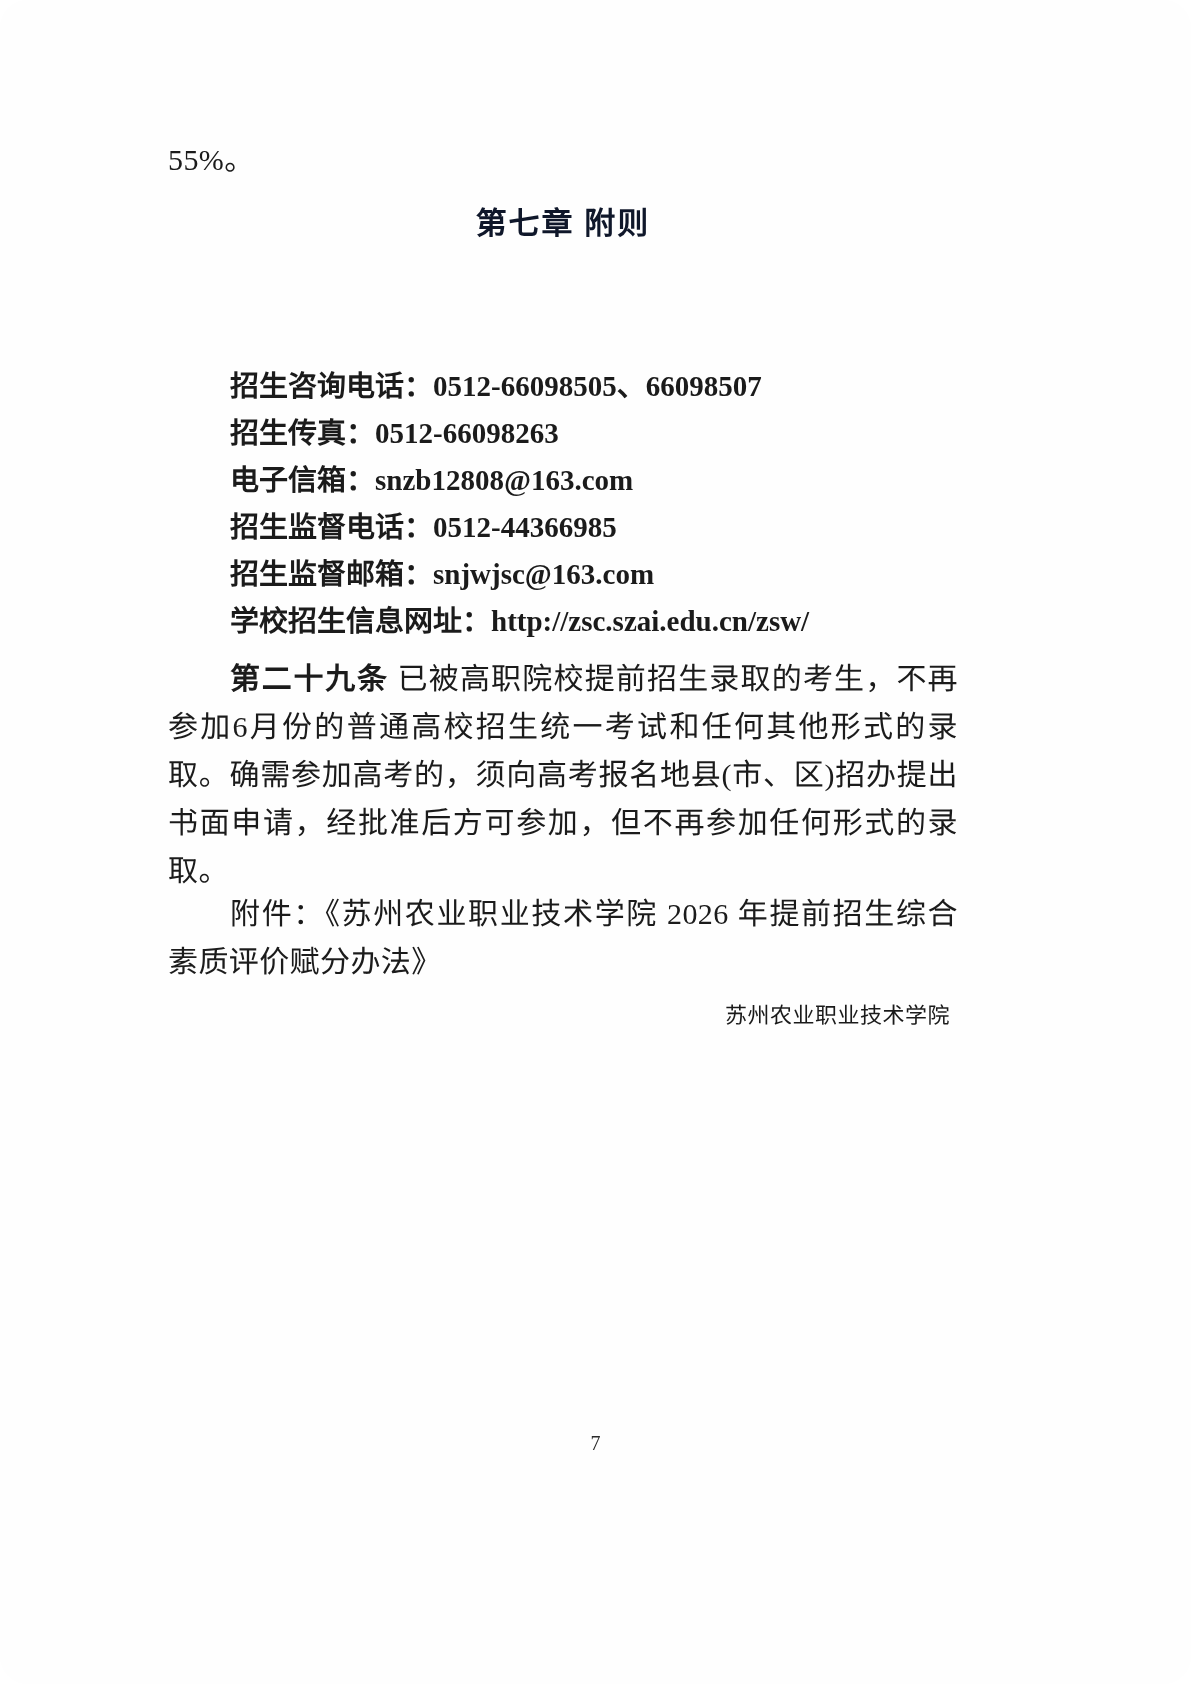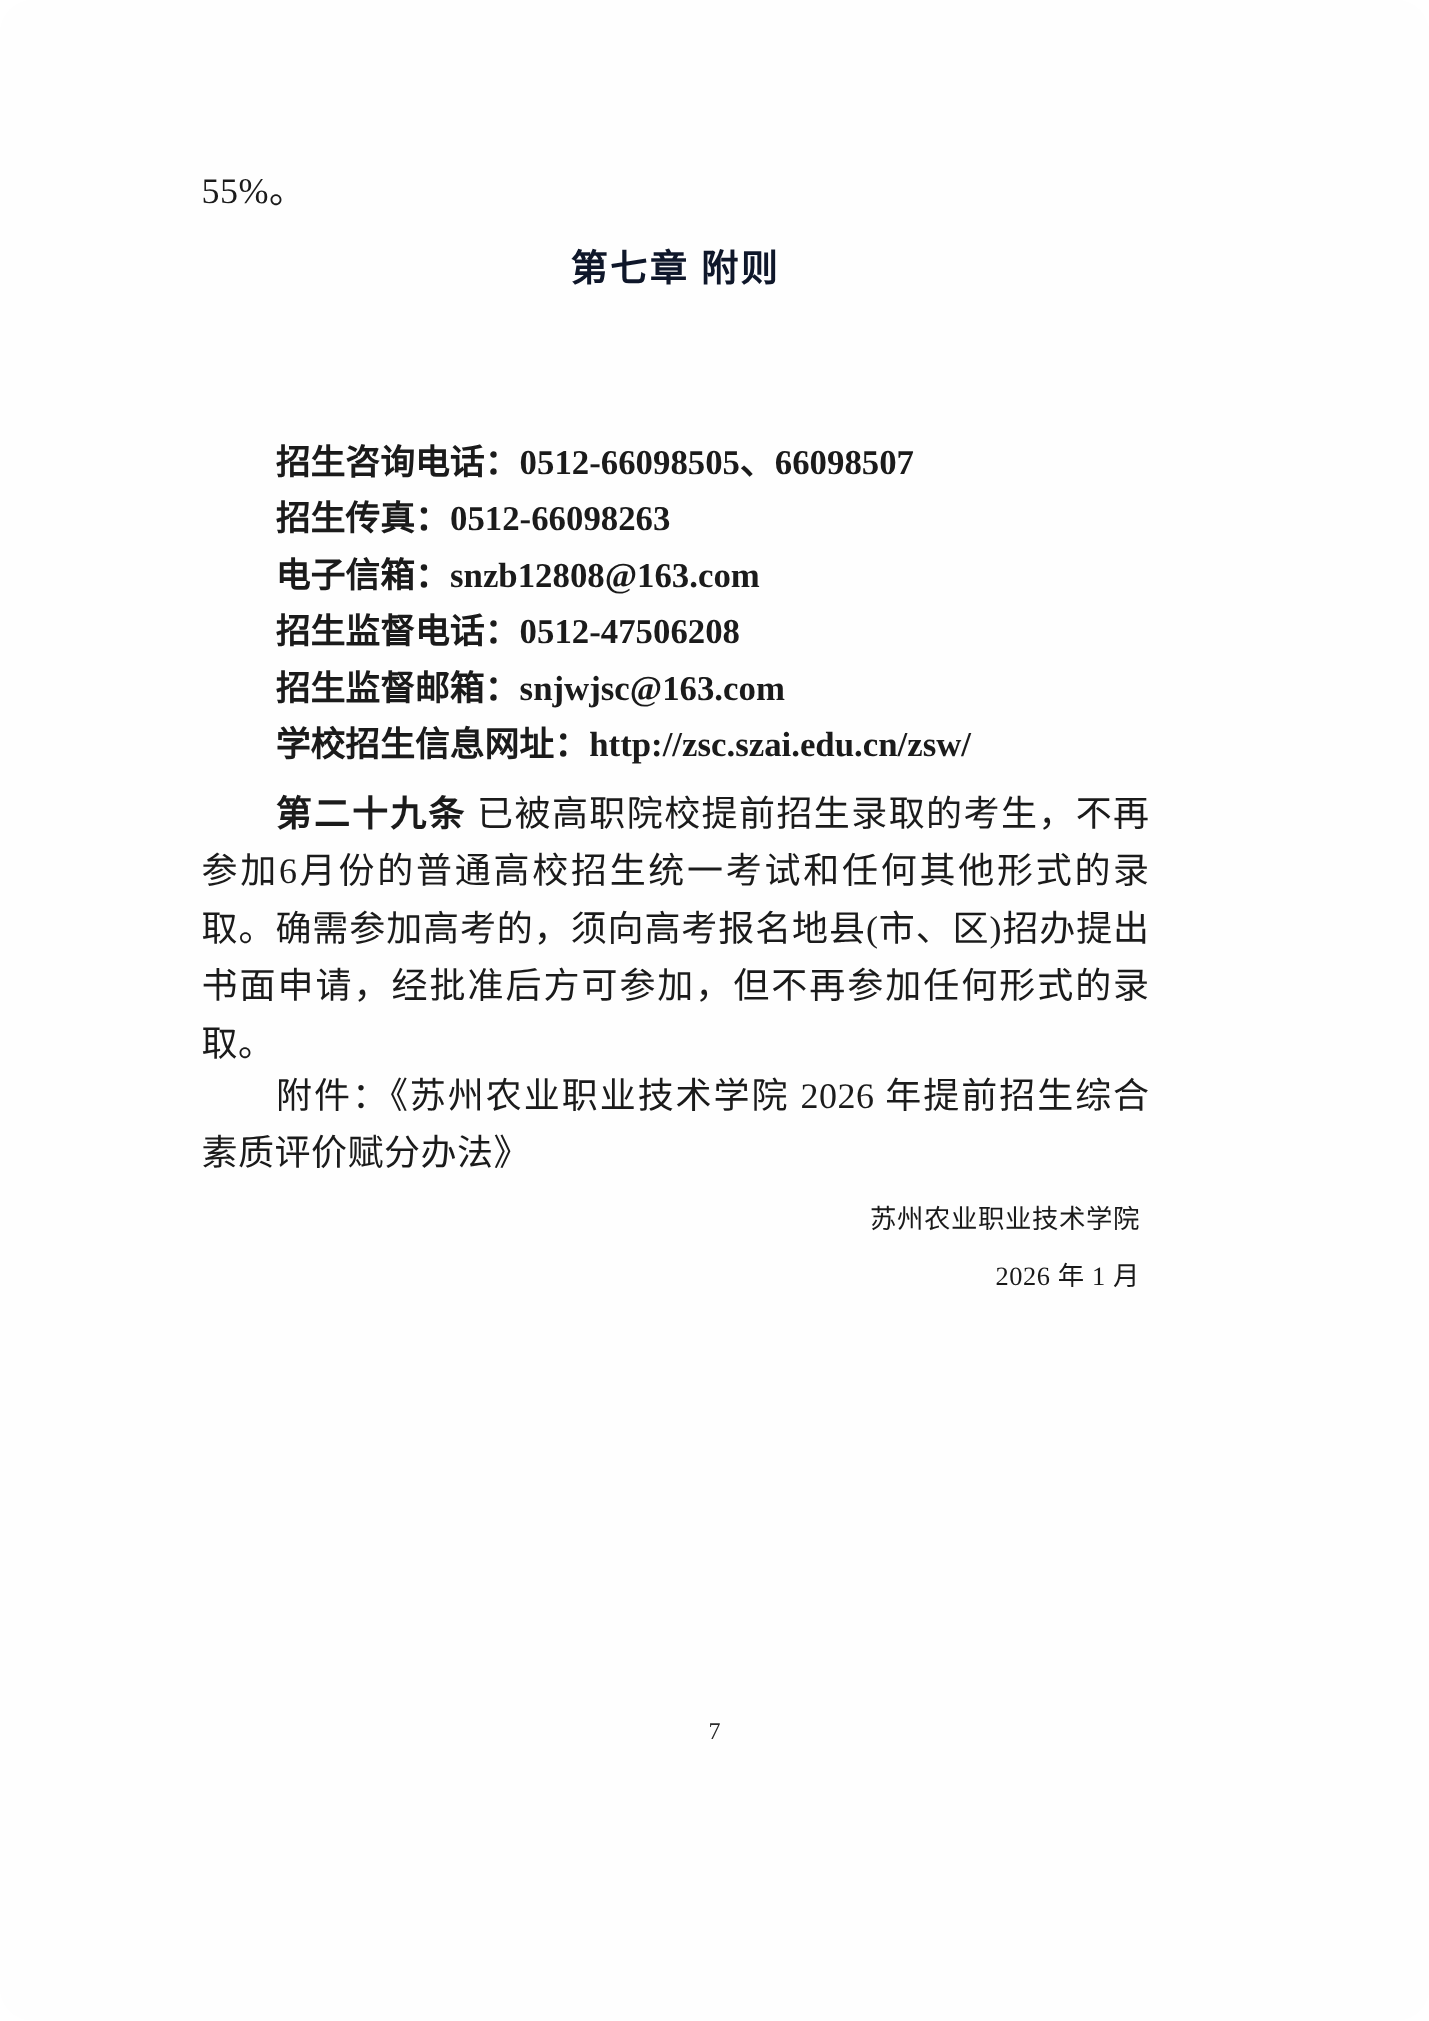--- a/index.html
+++ b/index.html
@@ -139,34 +139,33 @@
 
     <div id="chapter-heading">第七章  附则</div>
 
     <div id="article-28">
     </div>
 
     <div id="contact-list">
       <div class="contact-line">招生咨询电话：0512-66098505、66098507</div>
       <div class="contact-line">招生传真：0512-66098263</div>
       <div class="contact-line">电子信箱：snzb12808@163.com</div>
-      <div class="contact-line">招生监督电话：0512-47506208</div>
+      <div class="contact-line">招生监督电话：0512-44366985</div>
       <div class="contact-line">招生监督邮箱：snjwjsc@163.com</div>
       <div class="contact-line">学校招生信息网址：http://zsc.szai.edu.cn/zsw/</div>
     </div>
 
     <div id="article-29">
       <p class="para indent2"><span class="article-label">第二十九条</span><span>&nbsp;</span><span>已被高职院校提前招生录取的考生，不再参加6月份的普通高校招生统一考试和任何其他形式的录取。确需参加高考的，须向高考报名地县(市、区)招办提出书面申请，经批准后方可参加，但不再参加任何形式的录取。</span></p>
     </div>
 
     <div id="attachment">
       <p class="para indent2">附件：《苏州农业职业技术学院 2026 年提前招生综合素质评价赋分办法》</p>
     </div>
 
     <div id="signature">
       <div class="sign-line">苏州农业职业技术学院</div>
-      <div class="sign-line">2026 年 1 月</div>
     </div>
 
   </div>
 
   <div id="page-number">7</div>
 </div>
 
 </body></html>

